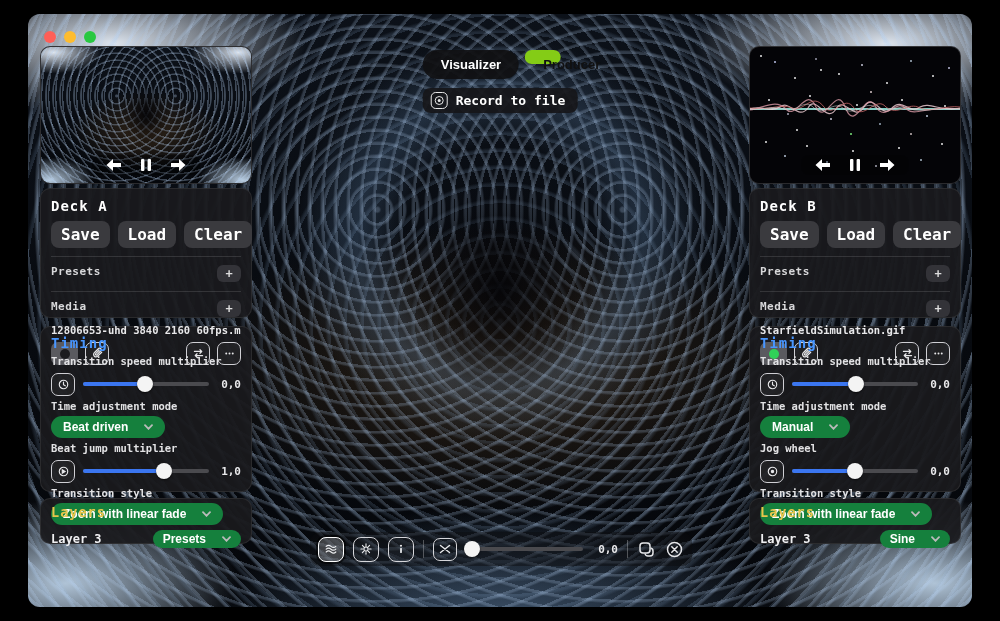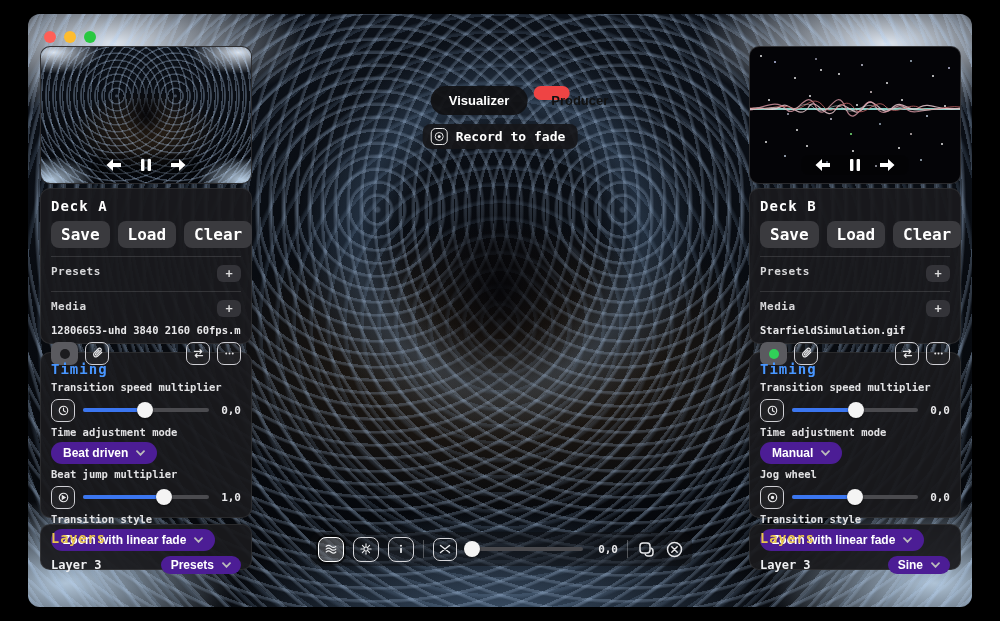--- a/index.html
+++ b/index.html
@@ -29,26 +29,26 @@
       linear-gradient(180deg,#0c1119 0%, #070a0f 55%, #05070b 100%);
   }
 
   
   .traffic { position:absolute; left:16px; top:17px; display:flex; gap:8px; z-index:30; }
   .light { width:12px; height:12px; border-radius:50%; }
   .light.red{background:#ff5f57;} .light.yellow{background:#febc2e;} .light.green{background:#28c840;}
 
   
   .topbar { position:absolute; left:50%; top:36px; transform:translateX(-50%); z-index:20;
-            display:flex; flex-direction:column; align-items:center; gap:9px;margin-top:36px; }
+            display:flex; flex-direction:column; gap:9px; }
   .tabs { display:flex; gap:6px; }
   .tab { font-family:"Liberation Sans", sans-serif; font-weight:bold; font-size:13px;
          padding:7px 18px; border-radius:16px; border:none; cursor:pointer; }
   .tab.dark { background:rgba(16,16,18,.92); color:#fff; }
-  .tab.light { background:#ef4444; color:#111; }
+  .tab.light { background:#84cc16; color:#111; }
   .record-btn { display:flex; align-items:center; gap:8px; background:rgba(22,22,25,.92);
                 border:none; border-radius:8px; padding:4px 12px 4px 8px; cursor:pointer;
                 color:#fff; font-family:"DejaVu Sans Mono", monospace; font-weight:bold; font-size:13px; }
   .rec-square { width:17px; height:17px; border:1.6px solid #e8e8e8; border-radius:5px;
                 display:flex; align-items:center; justify-content:center; }
   .rec-ring { width:9px; height:9px; border-radius:50%; border:1.5px solid #e8e8e8;
               display:flex; align-items:center; justify-content:center; }
   .rec-dot { width:3px; height:3px; border-radius:50%; background:#e8e8e8; }
 
   
@@ -81,21 +81,21 @@
       5px 86px 0 #fff, 24px 100px 0 #cde, 46px 90px 0 #fff, 66px 106px 0 #9ab, 92px 95px 0 #fff,
       115px 110px 0 #dde, 138px 92px 0 #fff, 160px 104px 0 #bcd, 181px 88px 0 #fff,
       60px 14px 0 #fff, 110px 36px 0 #edd, 36px 74px 0 #fff, 150px 78px 0 #dcc, 90px 78px 0 #8f8;
   }
   .transport { position:absolute; left:50%; bottom:8px; transform:translateX(-50%);
                display:flex; align-items:center; gap:20px; background:rgba(0,0,0,.35);
                border-radius:8px; padding:4px 14px; }
   .tbtn { background:none; border:none; cursor:pointer; color:#fff; display:flex; align-items:center; }
 
   
-  .card.deck { margin-top:4px; height:156px; padding:9px 10px; }
+  .card.deck { margin-top:4px; height:130px; padding:9px 10px; }
   .deck-title { color:#fff; font-weight:bold; font-size:14px; letter-spacing:1px; }
   .btn-row { display:flex; gap:8px; margin-top:7px; }
   .dbtn { background:#3a3a3e; color:#fff; border:none; border-radius:8px; padding:4px 10px;
           font-family:"DejaVu Sans Mono", monospace; font-weight:bold; font-size:16px; cursor:pointer; }
   .divider { height:1px; background:rgba(255,255,255,.12); margin:8px 0; }
   .label-row { display:flex; align-items:flex-start; justify-content:space-between; height:18px; }
   .sec-label { color:#d8d8da; font-weight:bold; font-size:11px; letter-spacing:.5px; }
   .plus-btn { background:#333338; color:#ddd; border:none; border-radius:6px; width:24px; height:17px;
               font-size:12px; font-weight:bold; line-height:1; cursor:pointer;
               font-family:"DejaVu Sans Mono", monospace; }
@@ -117,21 +117,21 @@
   .tlabel { color:#e2e2e4; font-weight:bold; font-size:10.5px; margin-top:4px; }
   .slider-row { display:flex; align-items:center; gap:8px; margin-top:5px; height:24px; }
   .slider { position:relative; flex:1; height:16px; cursor:pointer; }
   .slider .track { position:absolute; left:0; right:0; top:6px; height:4px; border-radius:2px; background:#4a4a4e; }
   .slider .fill { position:absolute; left:0; top:6px; height:4px; border-radius:2px;
                   background:#3b76f0; width:var(--pct,50%); }
   .slider .knob { position:absolute; top:0; width:16px; height:16px; border-radius:50%;
                   background:#f4f4f4; box-shadow:0 1px 2px rgba(0,0,0,.6);
                   left:var(--pct,50%); transform:translateX(-8px); }
   .sval { color:#e8e8ea; font-weight:bold; font-size:11px; width:24px; text-align:right; }
-  .select { display:inline-flex; align-items:center; gap:8px; background:#4c1d95; border:none;
+  .select { display:inline-flex; align-items:center; gap:16px; background:#15803d; border:none;
             border-radius:14px; padding:4px 12px; margin-top:4px; cursor:pointer;
             color:#fff; font-family:"Liberation Sans", sans-serif; font-weight:bold; font-size:12px; }
 
   
   .card.layers { margin-top:6px; height:46px; padding:5px 10px 6px; }
   .layers-head { font-weight:bold; font-size:13.5px; letter-spacing:1px; }
   .layers-row { display:flex; align-items:center; justify-content:space-between; margin-top:10px; }
   .layer-label { color:#f0f0f2; font-weight:bold; font-size:12px; }
   .card.layers .select { margin-top:0; padding:2px 10px; }
 
@@ -171,21 +171,21 @@
       <div class="tabs">
         <button class="tab dark">Visualizer</button>
         <button class="tab light">Producer</button>
       </div>
       <button class="record-btn">
         <span class="rec-square">
           <span class="rec-ring">
               <span class="rec-dot"></span>
             </span>
         </span>
-        <span>Record to fade</span>
+        <span>Record to file</span>
       </button>
     </div>
 
     <div class="col left">
       <div class="card preview">
         <div class="preview-art fractal-mini"></div>
         <div class="transport">
           <button class="tbtn">
             <svg width="15" height="12" viewBox="0 0 15 12" fill="currentColor">
                 <path d="M7 0 L0.5 6 L7 12 L7 8 H15 V4 H7 Z"></path>

